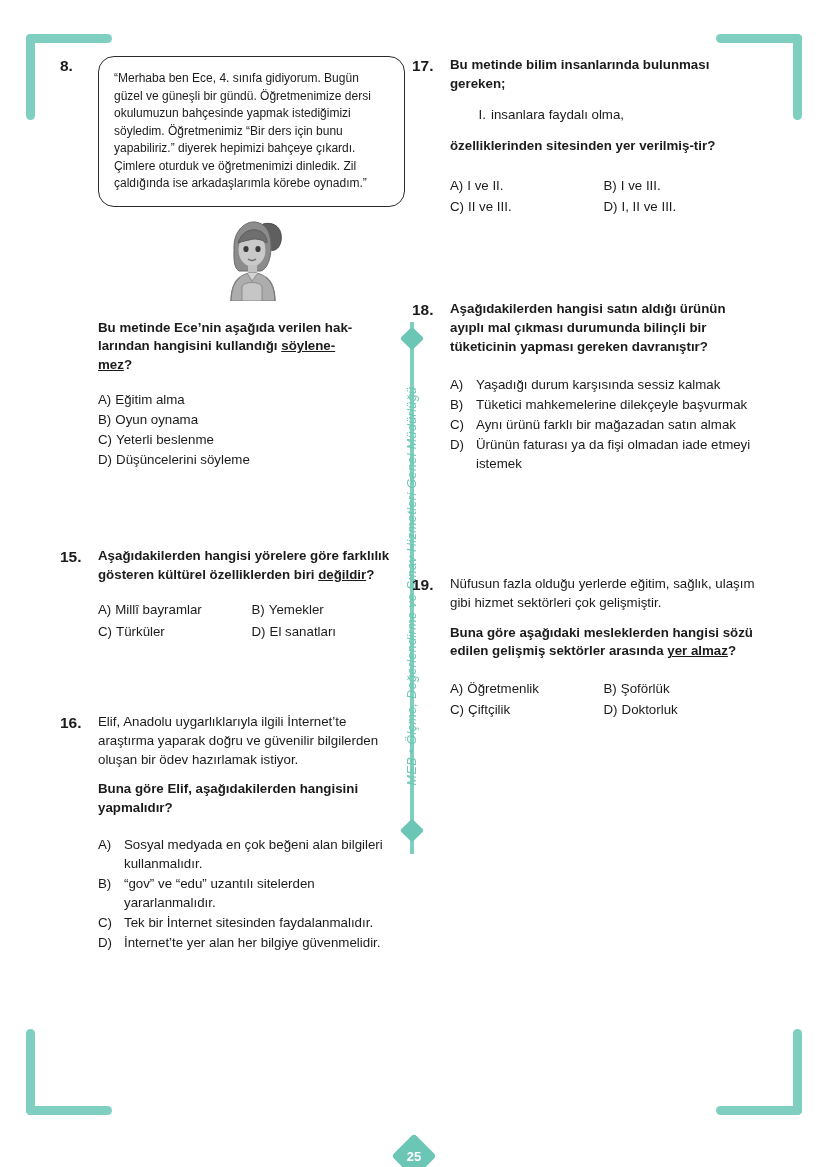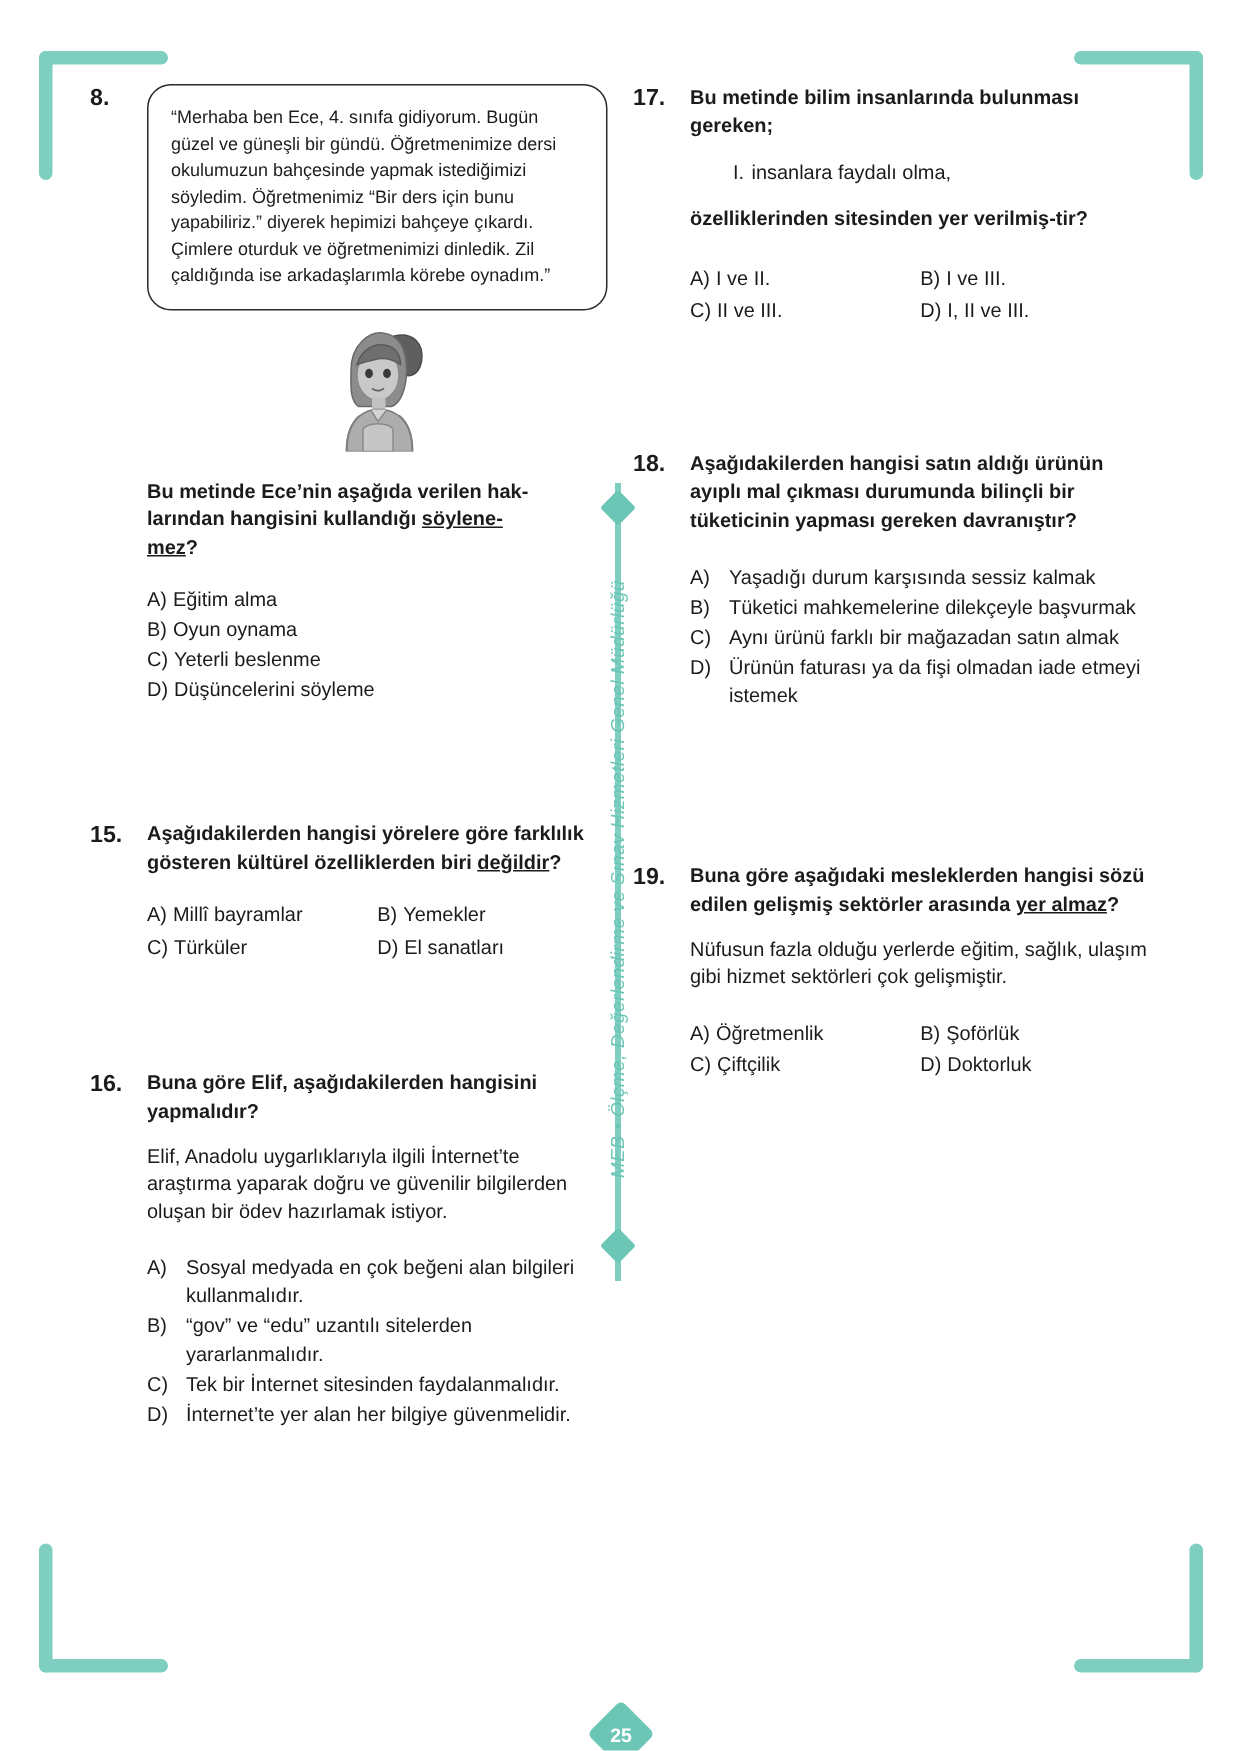--- a/index.html
+++ b/index.html
@@ -117,21 +117,21 @@
     font-weight: bold;
   }
 
   
   .column {
     position: absolute;
     top: 56px;
     width: 345px;
   }
   .col-left  { left: 60px; }
-  .col-right { left: 422px; }
+  .col-right { left: 412px; }
 
   
   .question {
     position: relative;
     display: flex;
     align-items: flex-start;
   }
   .q-num {
     width: 38px;
     flex: 0 0 38px;
@@ -327,22 +327,22 @@
         </div>
       </div>
     </div>
   </div>
 
   <div style="height:70px"></div>
 
   <div class="question">
     <div class="q-num">16.</div>
     <div class="q-body">
+      <p class="para stem-plain">Elif, Anadolu uygarlıklarıyla ilgili İnternet’te araştırma yaparak doğru ve güvenilir bilgilerden oluşan bir ödev hazırlamak istiyor.</p>
       <p class="para stem-bold">Buna göre Elif, aşağıdakilerden hangisini yapmalıdır?</p>
-      <p class="para stem-plain">Elif, Anadolu uygarlıklarıyla ilgili İnternet’te araştırma yaparak doğru ve güvenilir bilgilerden oluşan bir ödev hazırlamak istiyor.</p>
 
       <div class="options opts-hang" style="margin-top:18px;">
         <div class="opt">
           <span class="opt-letter">A)</span>
           <span class="opt-text">Sosyal medyada en çok beğeni alan bilgileri kullanmalıdır.</span>
         </div>
         <div class="opt">
           <span class="opt-letter">B)</span>
           <span class="opt-text">“gov” ve “edu” uzantılı sitelerden yararlanmalıdır.</span>
         </div>
@@ -426,22 +426,22 @@
         </div>
       </div>
     </div>
   </div>
 
   <div style="height:100px"></div>
 
   <div class="question">
     <div class="q-num">19.</div>
     <div class="q-body">
+      <p class="para stem-plain">Nüfusun fazla olduğu yerlerde eğitim, sağlık, ulaşım gibi hizmet sektörleri çok gelişmiştir.</p>
       <p class="para stem-bold"><span>Buna göre aşağıdaki mesleklerden hangisi sözü edilen gelişmiş sektörler arasında </span><span class="u">yer almaz</span><span>?</span></p>
-      <p class="para stem-plain">Nüfusun fazla olduğu yerlerde eğitim, sağlık, ulaşım gibi hizmet sektörleri çok gelişmiştir.</p>
 
       <div class="options opts-grid" style="margin-top:18px;">
         <div class="opt-row">
           <div class="opt">
             <span class="opt-letter">A)</span>
             <span class="opt-text">Öğretmenlik</span>
           </div>
           <div class="opt">
             <span class="opt-letter">B)</span>
             <span class="opt-text">Şoförlük</span>

